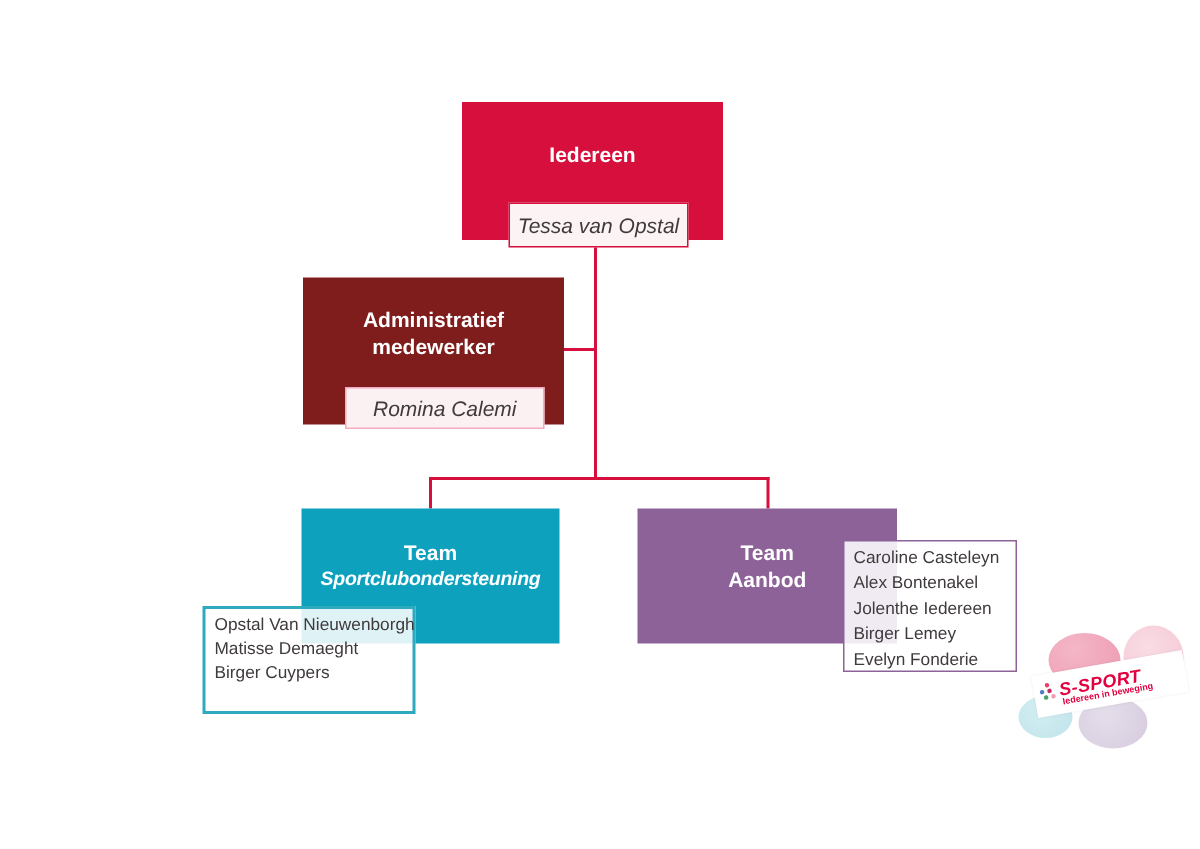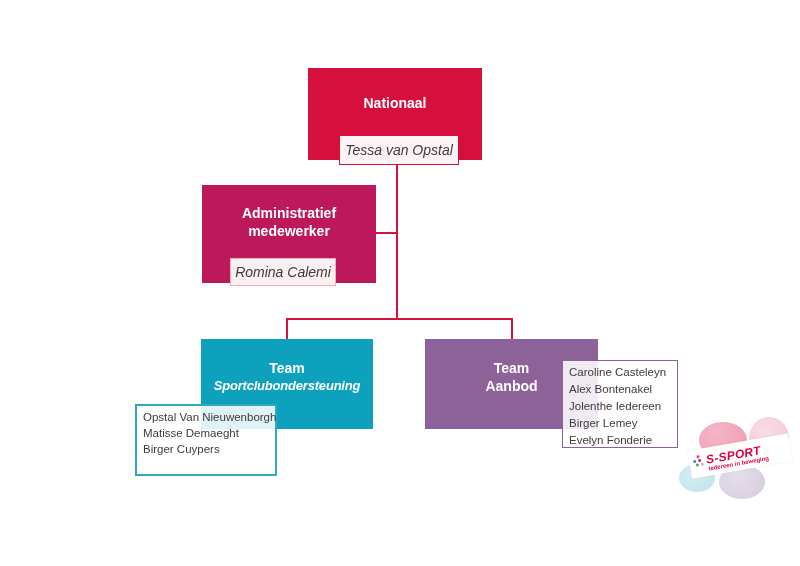--- a/index.html
+++ b/index.html
@@ -8,30 +8,30 @@
     font-family:"Liberation Sans","DejaVu Sans",sans-serif;
   }
   
   .node{
     position:absolute;display:flex;flex-direction:column;justify-content:center;align-items:center;
     color:#ffffff;text-align:center;
   }
   .role-line{font-size:14px;font-weight:bold;line-height:18px;white-space:nowrap;}
   .role-line--long{font-size:13px;letter-spacing:-0.2px;font-style:italic;}
   .node--national{left:308px;top:68px;width:174px;height:92px;background:#D60F3C;padding-bottom:22px;box-sizing:border-box;}
-  .node--admin{left:202px;top:185px;width:174px;height:98px;background:#be185d;padding-bottom:24px;box-sizing:border-box;}
+  .node--admin{left:202px;top:185px;width:174px;height:98px;background:#7f1d1d;padding-bottom:24px;box-sizing:border-box;}
   .node--teal{left:201px;top:339px;width:172px;height:90px;background:#0DA1BE;padding-bottom:14px;box-sizing:border-box;}
   .node--purple{left:425px;top:339px;width:173px;height:90px;background:#8C6299;padding-bottom:14px;box-sizing:border-box;}
   
   .name-tag{
     position:absolute;display:flex;align-items:center;justify-content:center;
     font-size:14px;color:#3F3A3C;background:#FCF3F5;box-sizing:border-box;white-space:nowrap;font-style:italic;
   }
   .name-tag--national{left:339px;top:135px;width:120px;height:30px;border:1.5px solid #D60F3C;}
-  .name-tag--admin{left:230px;top:258px;width:106px;height:28px;border:1.5px solid #F3ACBE;background:#FBF1F3;}
+  .name-tag--admin{left:230px;top:258px;width:133px;height:28px;border:1.5px solid #F3ACBE;background:#FBF1F3;}
   
   .member-list{
     position:absolute;box-sizing:border-box;color:#3F3A3C;font-size:11.5px;
     padding:3px 6px;background:rgba(255,255,255,0.87);
   }
   .member-list .member{white-space:nowrap;}
   .member-list--teal{left:135px;top:404px;width:142px;height:72px;border:2px solid #2FA9BE;}
   .member-list--teal .member{line-height:16px;}
   .member-list--purple{left:562px;top:360px;width:116px;height:88px;border:1.5px solid #8C6299;}
   .member-list--purple .member{line-height:17px;}
@@ -70,21 +70,21 @@
 
 <div class="canvas">
 
   <div class="line line--trunk"></div>
   <div class="line line--admin-link"></div>
   <div class="line line--branch"></div>
   <div class="line line--stub-left"></div>
   <div class="line line--stub-right"></div>
 
   <div class="node node--national">
-    <div class="role-line">Nationaal</div>
+    <div class="role-line">Iedereen</div>
   </div>
   <div class="name-tag name-tag--national">Tessa van Opstal</div>
 
   <div class="node node--admin">
     <div class="role-line">Administratief</div>
     <div class="role-line">medewerker</div>
   </div>
   <div class="name-tag name-tag--admin">Romina Calemi</div>
 
   <div class="node node--teal">

